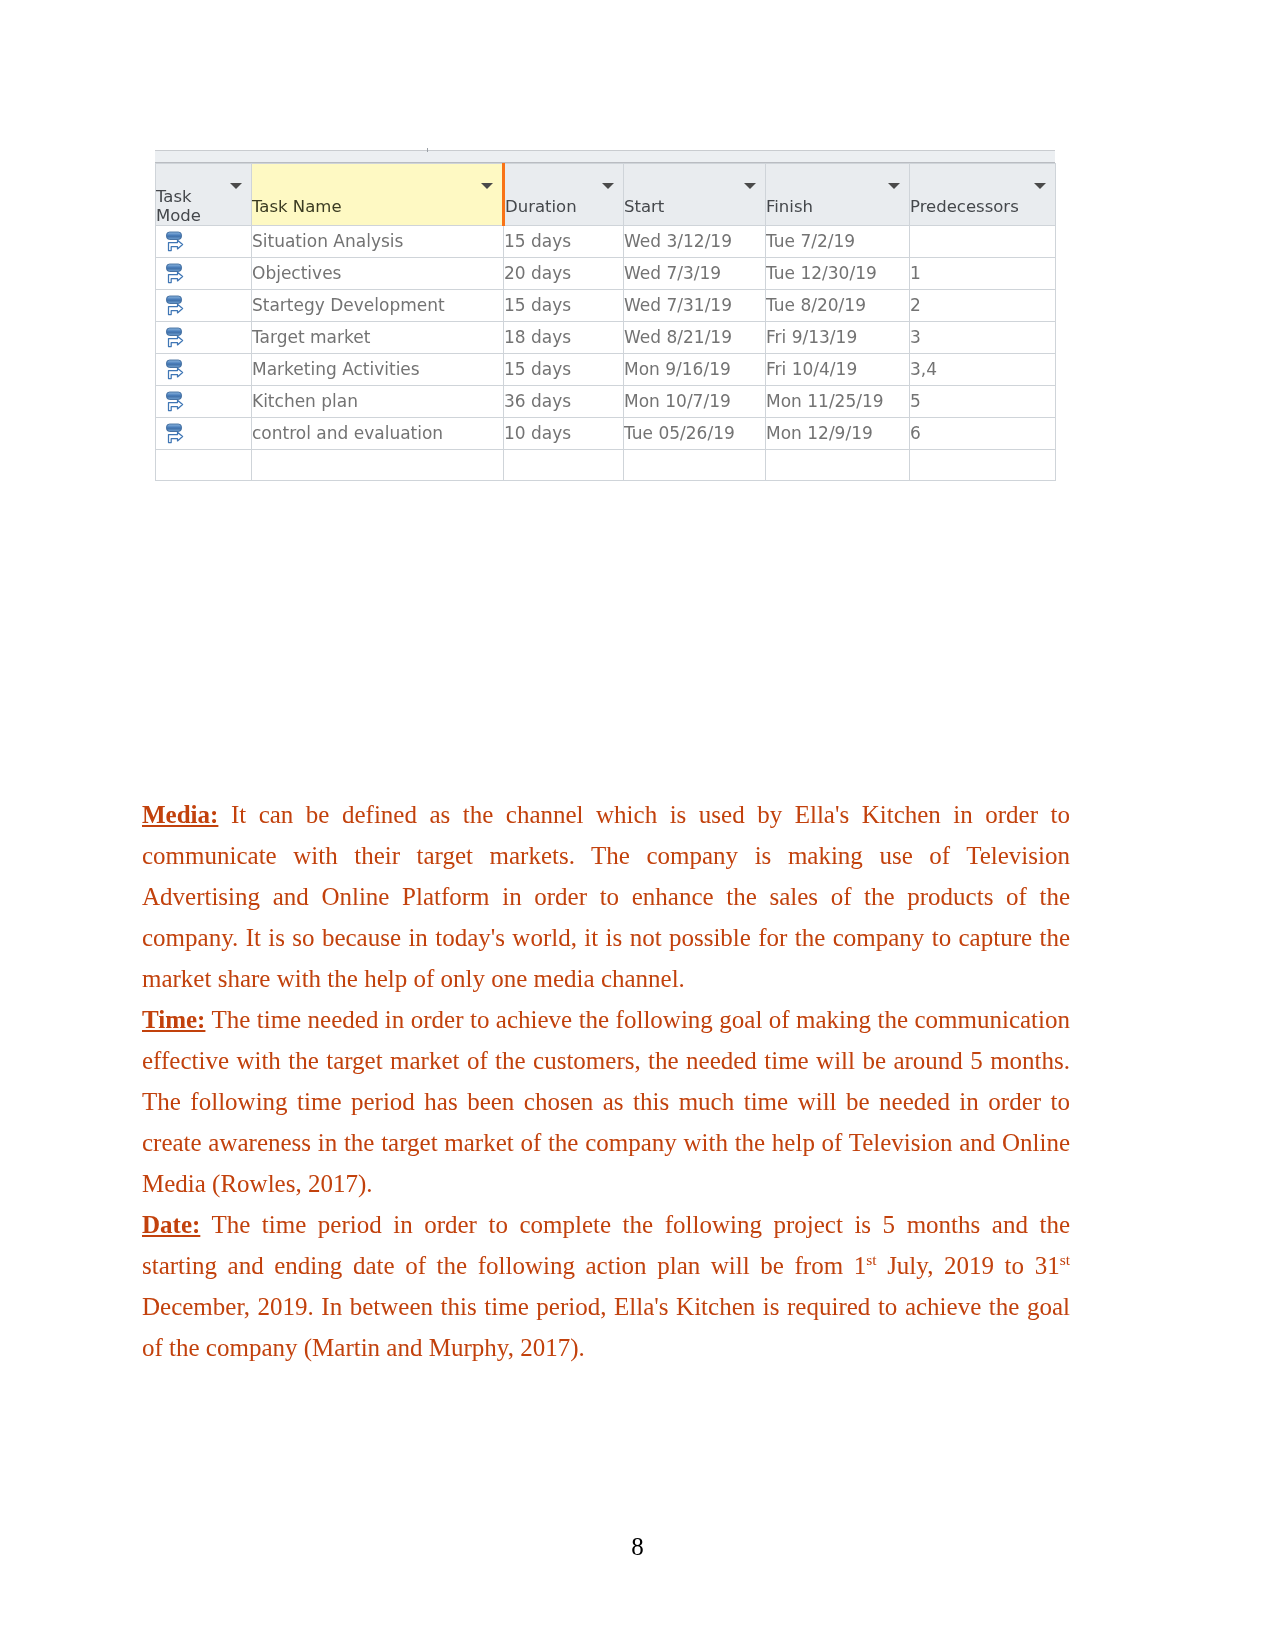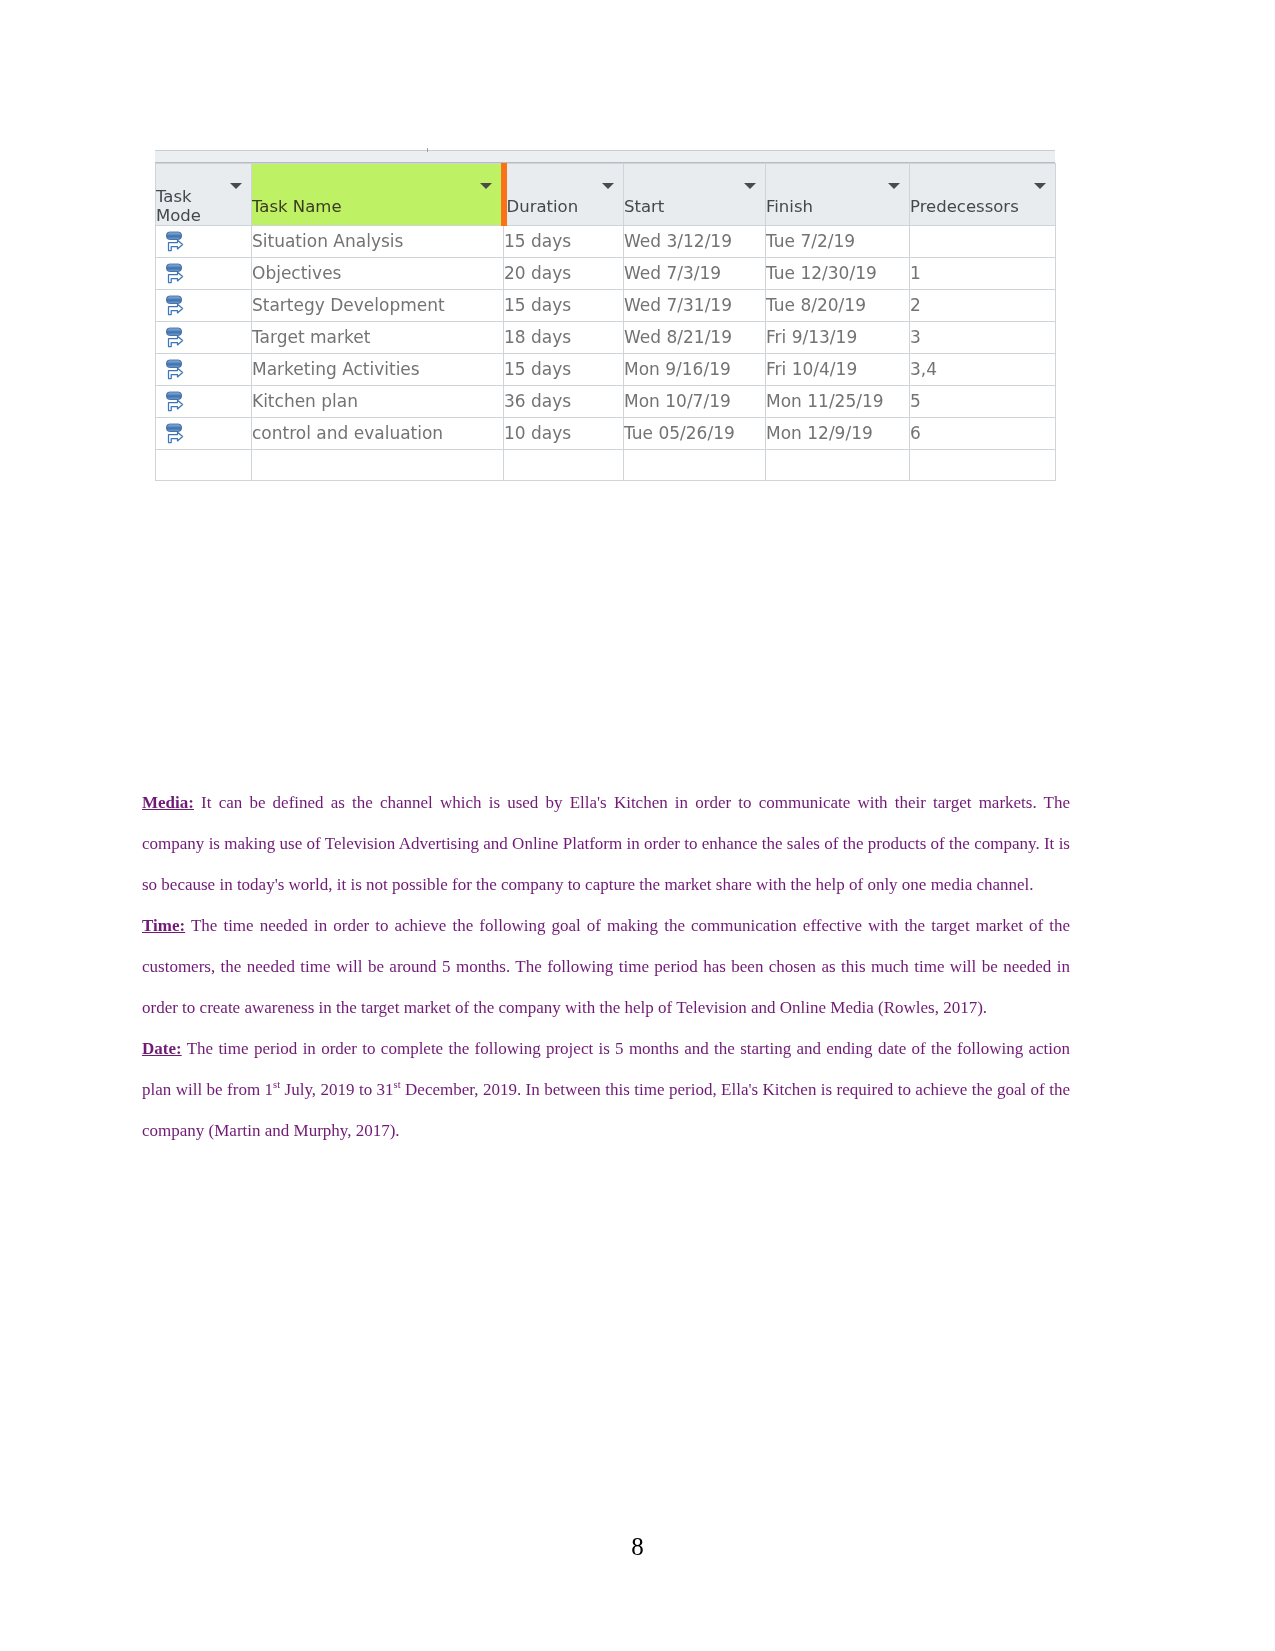--- a/index.html
+++ b/index.html
@@ -70,24 +70,24 @@
     background: #e9ecef;
     height: 46px;
     color: #44474b;
     font-size: 16.5px;
     padding: 2px 6px 2px 8px;
     position: relative;
     vertical-align: top;
     border-bottom: 1px solid #b9bcc1;
   }
   thead th.hl-taskname {
-    background: #bef264;
+    background: #fef9c3;
     color: #3b3b22;
     border-left: 1px solid #d8b94a;
-    border-right: 6px solid #f97316;
+    border-right: 3px solid #f97316;
   }
   thead th .th-label {
     display: block;
     padding-top: 23px;
     line-height: 19px;
     white-space: pre-line;
   }
   .sort-caret {
     position: absolute;
     right: 9px;
@@ -135,26 +135,26 @@
   .pj-emptyrow td { height: 14px; line-height: 14px; border-bottom: none; }
 
   
   .body-text {
     position: absolute;
     left: 142px;
     top: 782px;
     width: 928px;
   }
   p.para {
-    margin: 0 0 0 0;
-    font-size: 17px;
+    margin: 12px 0 0 0;
+    font-size: 25px;
     line-height: 41px;
     text-align: justify;
     text-justify: inter-word;
-    color: #701a75;
+    color: #c2410c;
   }
   p.para + p.para { margin-top: 0px; }
   .lead {
     font-weight: bold;
     text-decoration: underline;
   }
   sup {
     font-size: 0.62em;
     vertical-align: super;
     line-height: 0;

